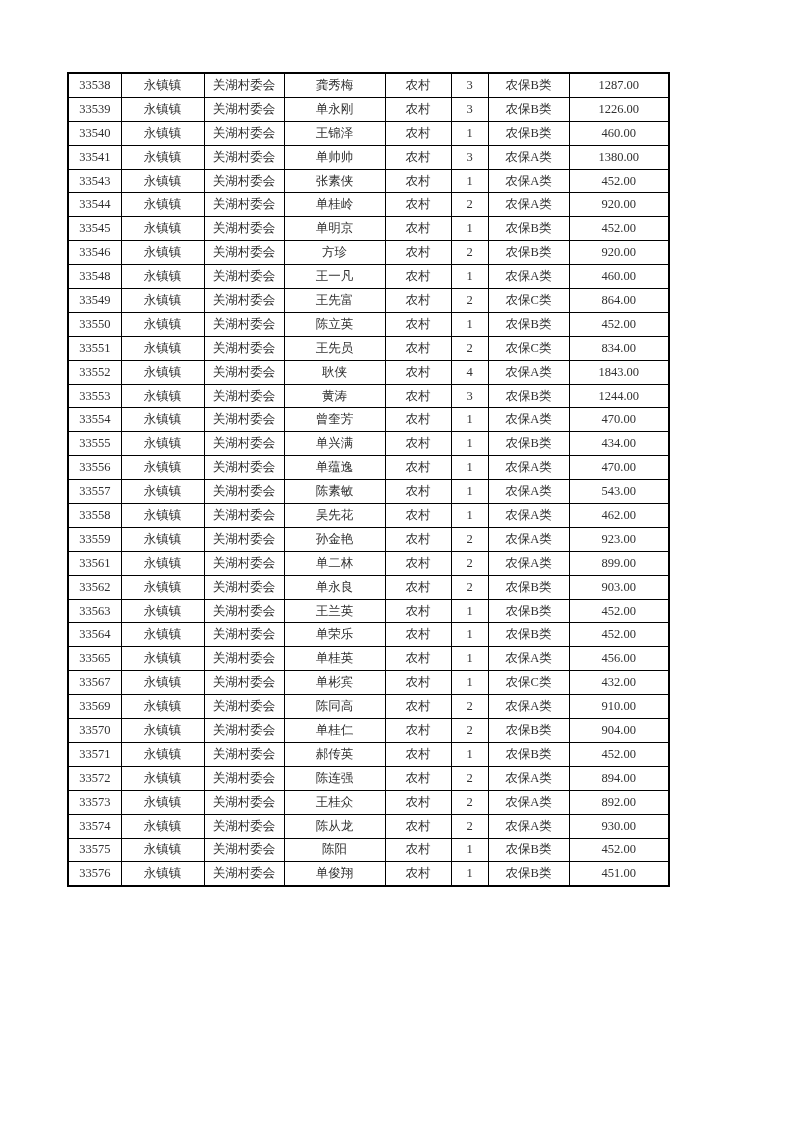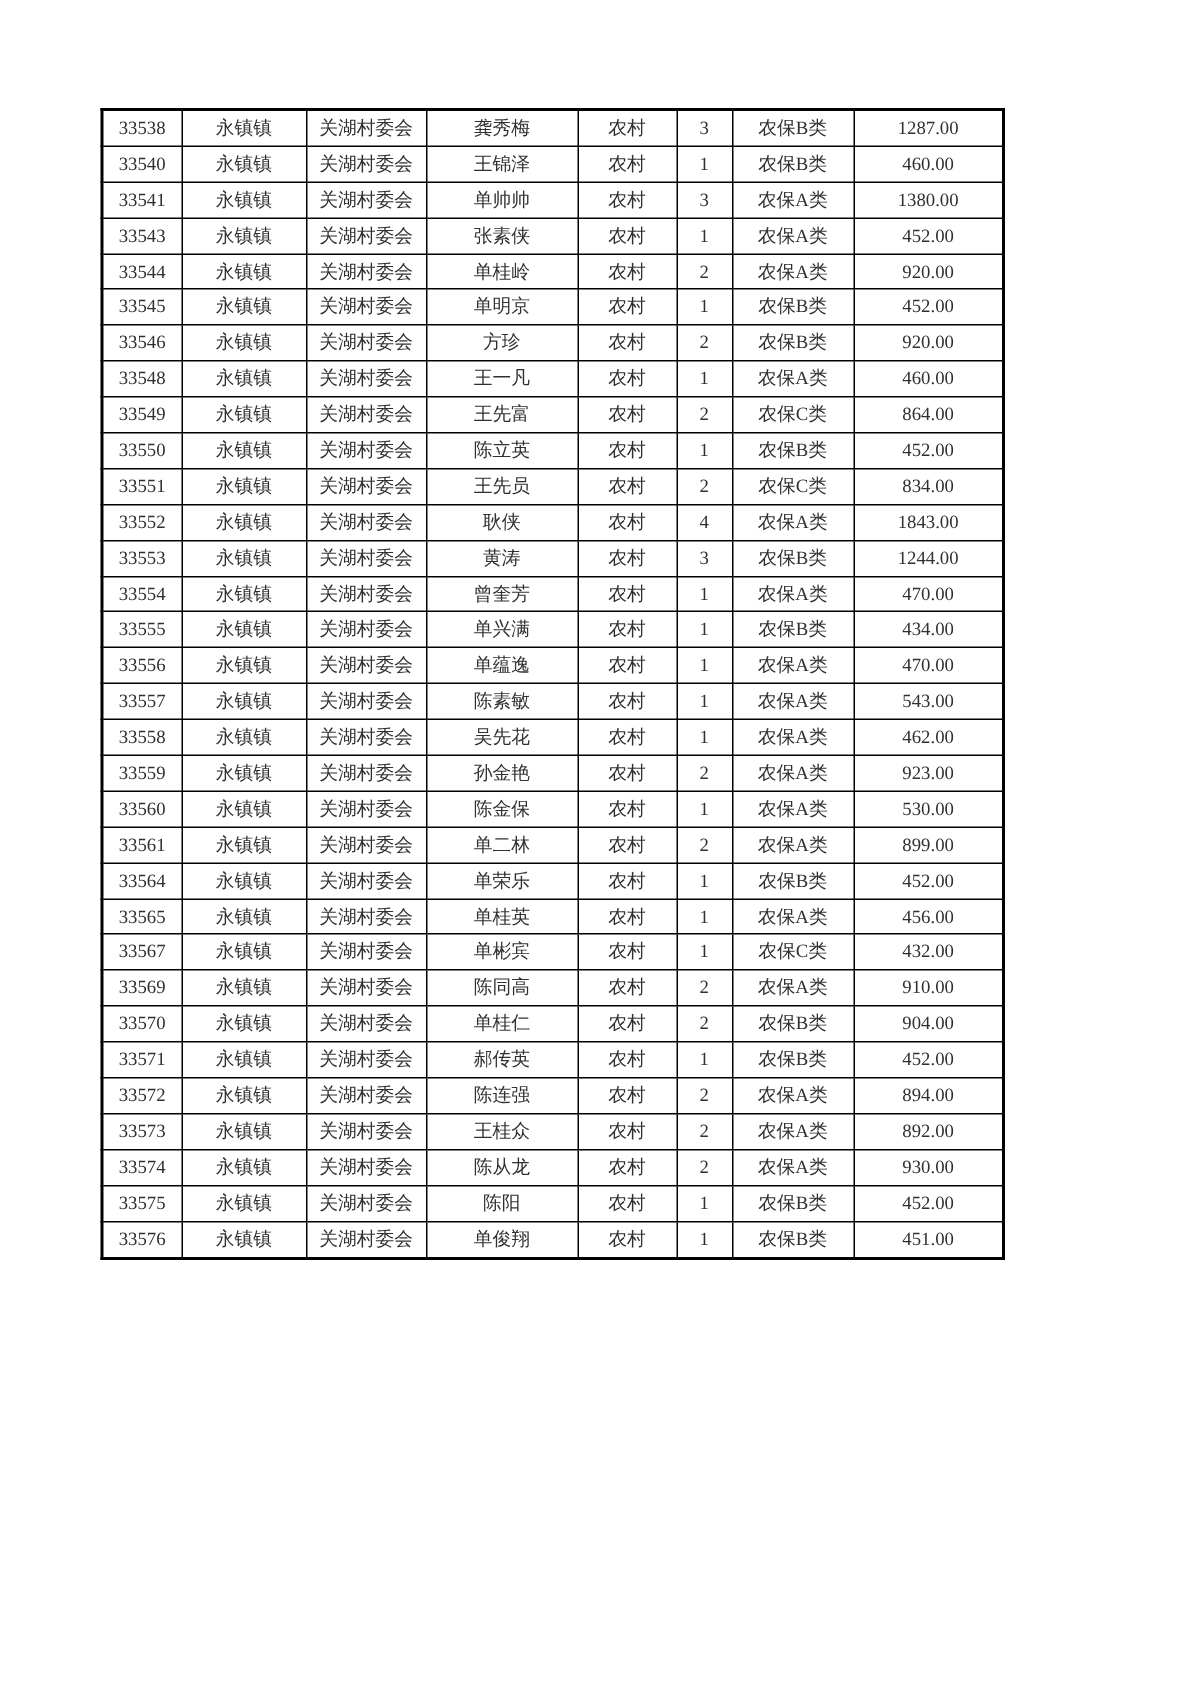--- a/index.html
+++ b/index.html
@@ -64,20 +64,30 @@
           <td>33538</td>
           <td>永镇镇</td>
           <td>关湖村委会</td>
           <td>龚秀梅</td>
           <td>农村</td>
           <td>3</td>
           <td>农保B类</td>
           <td>1287.00</td>
         </tr>
         <tr>
+          <td>33539</td>
+          <td>永镇镇</td>
+          <td>关湖村委会</td>
+          <td>单永刚</td>
+          <td>农村</td>
+          <td>3</td>
+          <td>农保B类</td>
+          <td>1226.00</td>
+        </tr>
+        <tr>
           <td>33540</td>
           <td>永镇镇</td>
           <td>关湖村委会</td>
           <td>王锦泽</td>
           <td>农村</td>
           <td>1</td>
           <td>农保B类</td>
           <td>460.00</td>
         </tr>
         <tr>
@@ -244,38 +254,48 @@
           <td>33559</td>
           <td>永镇镇</td>
           <td>关湖村委会</td>
           <td>孙金艳</td>
           <td>农村</td>
           <td>2</td>
           <td>农保A类</td>
           <td>923.00</td>
         </tr>
         <tr>
-          <td>33560</td>
-          <td>永镇镇</td>
-          <td>关湖村委会</td>
-          <td>陈金保</td>
-          <td>农村</td>
-          <td>1</td>
-          <td>农保A类</td>
-          <td>530.00</td>
-        </tr>
-        <tr>
           <td>33561</td>
           <td>永镇镇</td>
           <td>关湖村委会</td>
           <td>单二林</td>
           <td>农村</td>
           <td>2</td>
           <td>农保A类</td>
           <td>899.00</td>
+        </tr>
+        <tr>
+          <td>33562</td>
+          <td>永镇镇</td>
+          <td>关湖村委会</td>
+          <td>单永良</td>
+          <td>农村</td>
+          <td>2</td>
+          <td>农保B类</td>
+          <td>903.00</td>
+        </tr>
+        <tr>
+          <td>33563</td>
+          <td>永镇镇</td>
+          <td>关湖村委会</td>
+          <td>王兰英</td>
+          <td>农村</td>
+          <td>1</td>
+          <td>农保B类</td>
+          <td>452.00</td>
         </tr>
         <tr>
           <td>33564</td>
           <td>永镇镇</td>
           <td>关湖村委会</td>
           <td>单荣乐</td>
           <td>农村</td>
           <td>1</td>
           <td>农保B类</td>
           <td>452.00</td>

